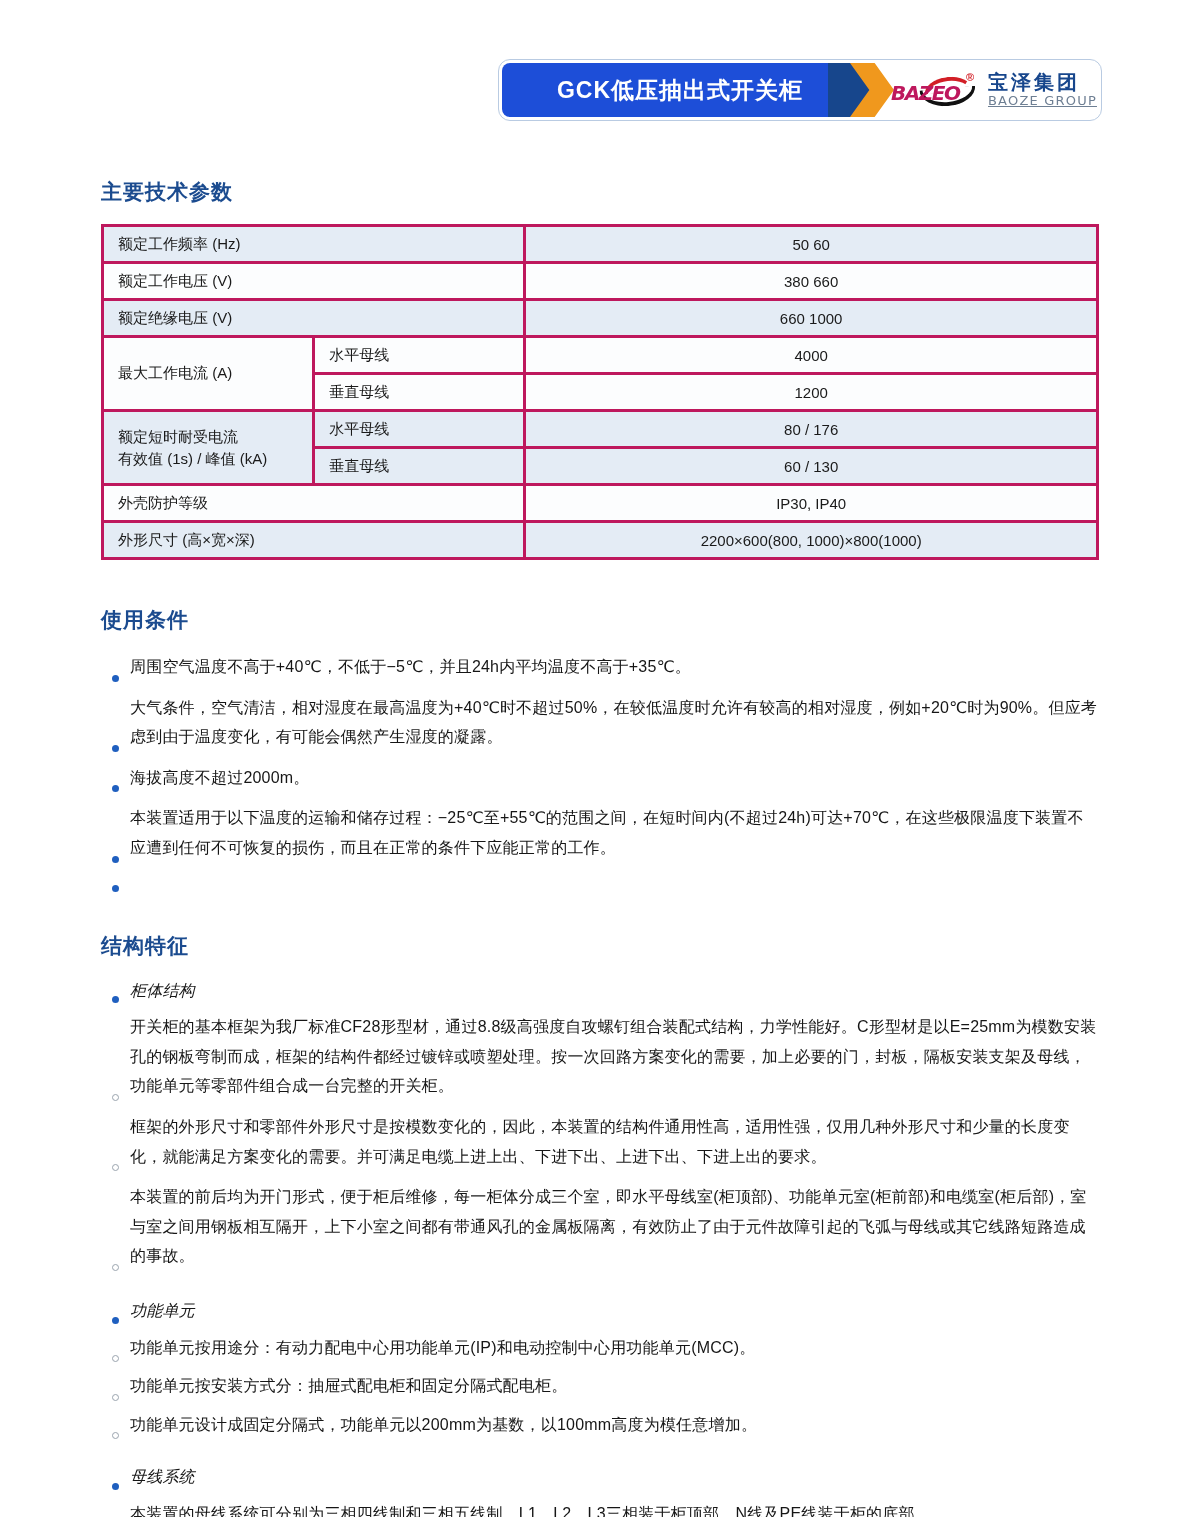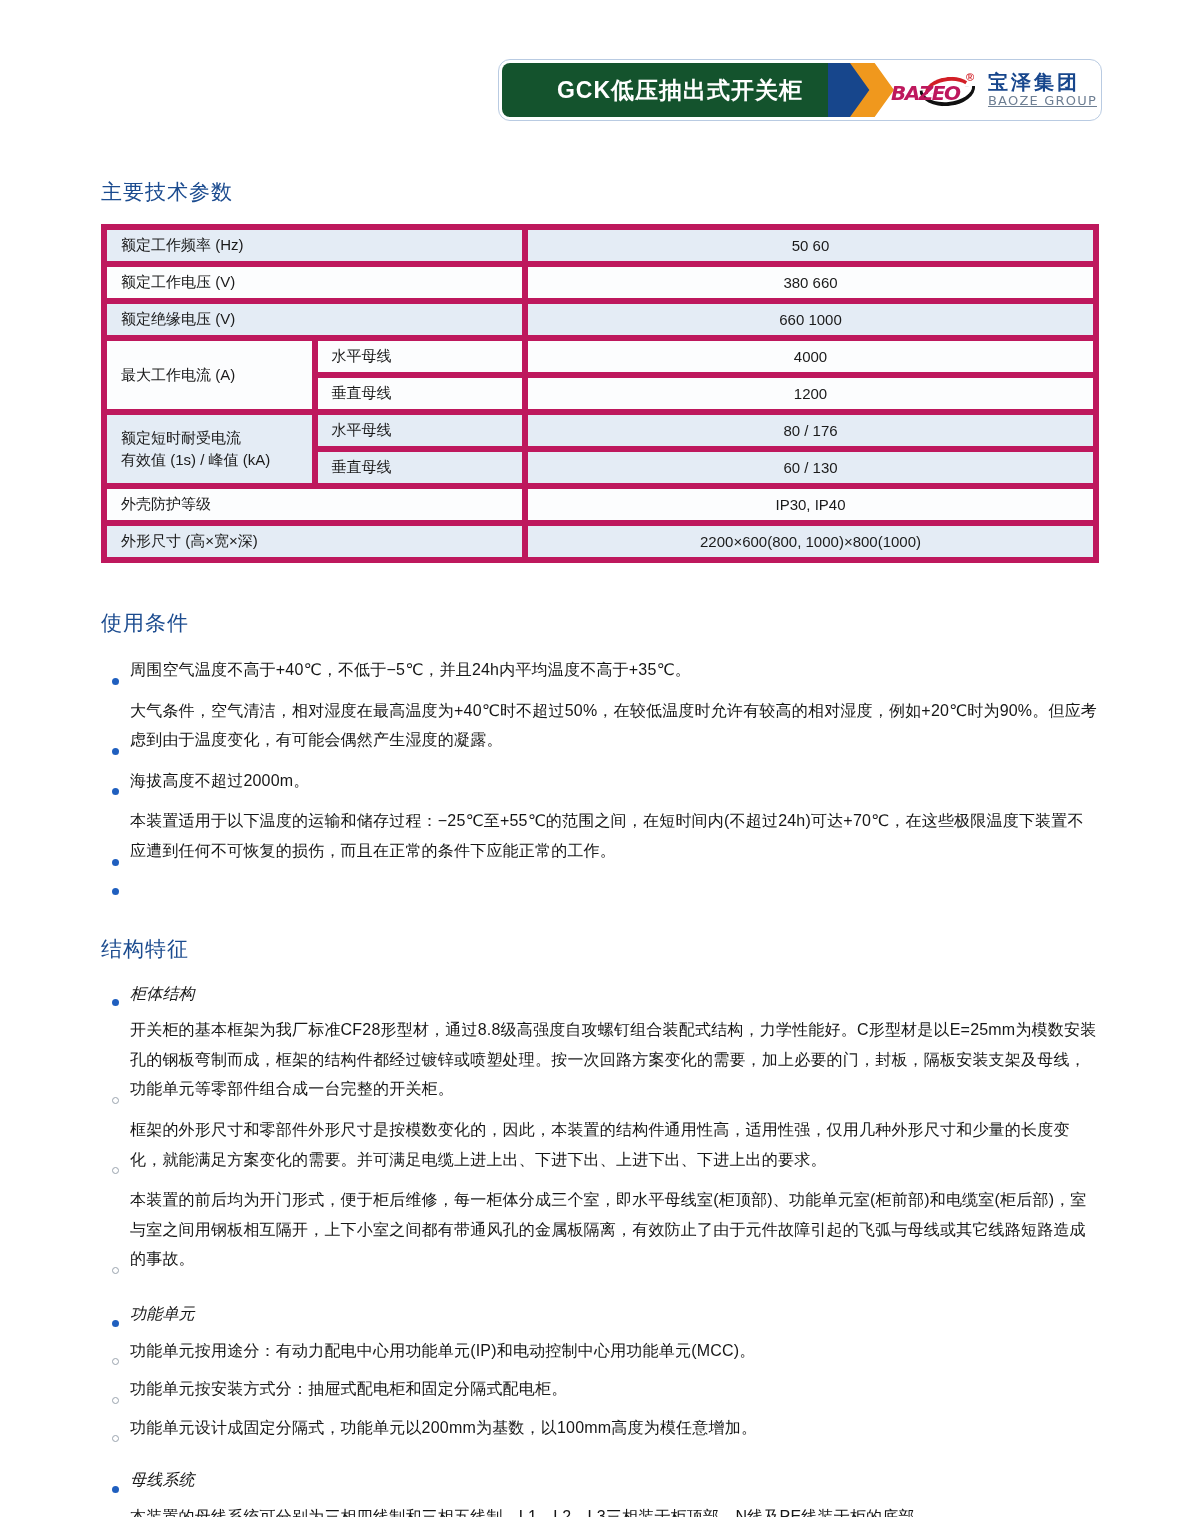--- a/index.html
+++ b/index.html
@@ -28,21 +28,21 @@
     border: 1px solid #b9cbe2;
     border-radius: 12px;
     background: #ffffff;
   }
   .header-blue {
     position: absolute;
     left: 4px;
     top: 4px;
     width: 356px;
     height: 54px;
-    background: #14532d;
+    background: #1d4ed8;
     border-radius: 8px 0 0 8px;
     display: flex;
     align-items: center;
     justify-content: center;
   }
   .header-blue-ext {
     position: absolute;
     left: 330px;
     top: 4px;
     width: 48px;
@@ -149,35 +149,35 @@
   
   .content {
     position: absolute;
     left: 101px;
     top: 178px;
     width: 998px;
   }
 
   h2.section-heading {
     font-size: 21px;
-    font-weight: normal;
+    font-weight: bold;
     color: #1b4b8f;
     letter-spacing: 1px;
     margin-bottom: 18px;
   }
 
   
   table.spec-table {
     width: 998px;
     border-collapse: collapse;
     table-layout: fixed;
     margin-bottom: 46px;
   }
   table.spec-table td {
-    border: 6px solid #be185d;
+    border: 3px solid #be185d;
     font-size: 15px;
     color: #1a1a1a;
     height: 37px;
     padding: 0 14px;
     vertical-align: middle;
   }
   td.c-label { width: 354px; text-align: left; }
   td.c-sub   { width: 164px; text-align: left; }
   td.c-val   { width: 480px; text-align: center; }
   tr.shade td { background: #e4ecf5; }

